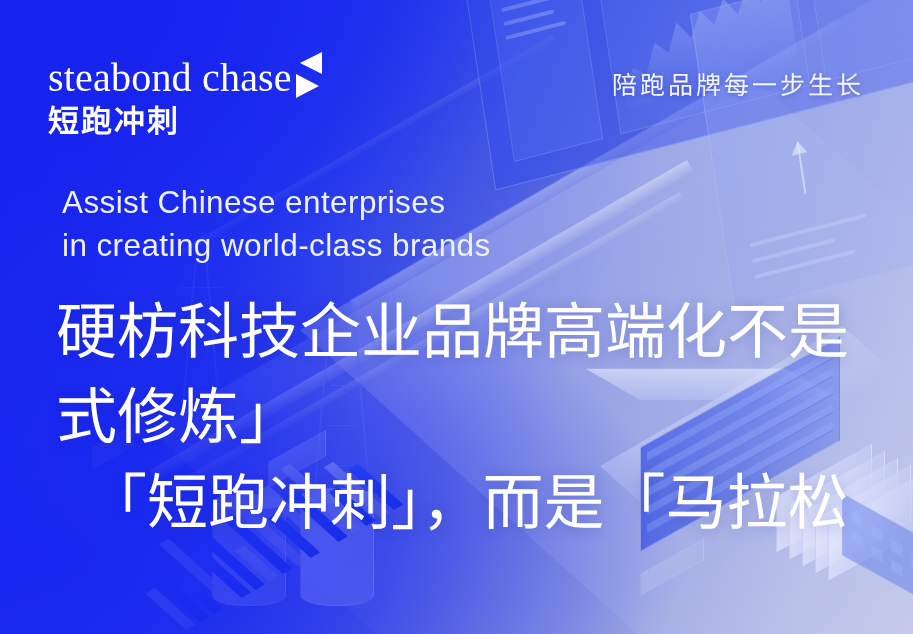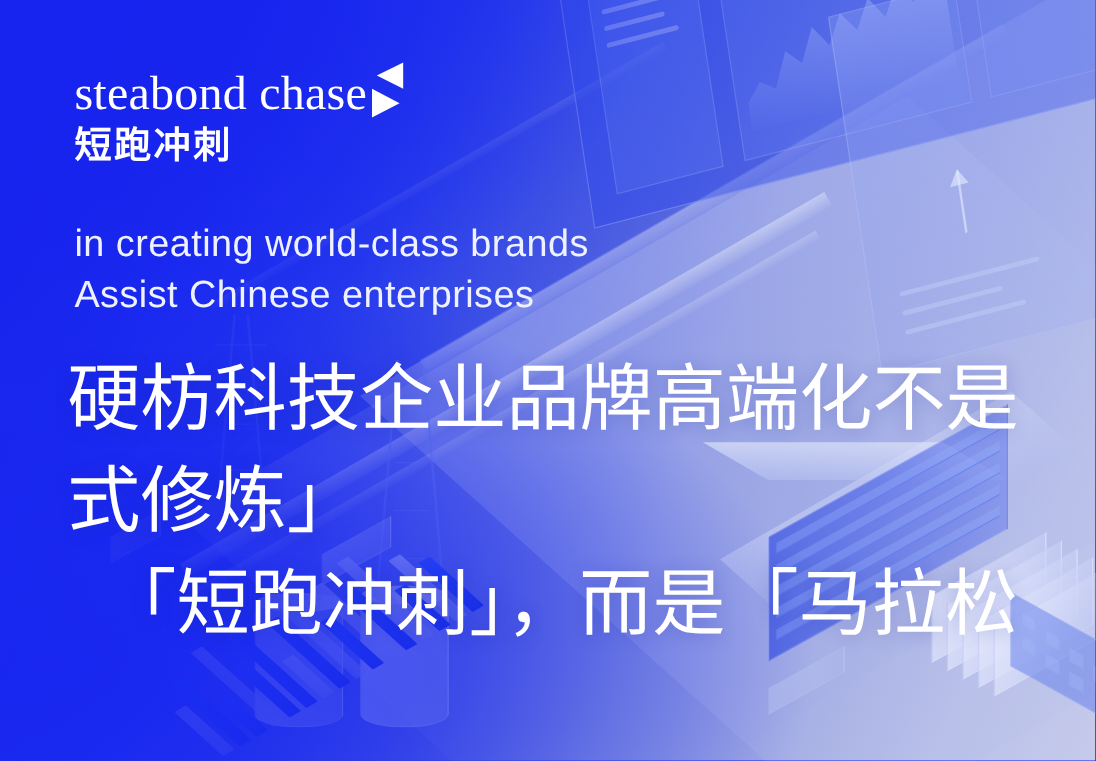--- a/index.html
+++ b/index.html
@@ -219,21 +219,21 @@
     background:
       radial-gradient(118% 92% at 6% 88%, rgba(24,38,240,.92) 0%, rgba(24,38,240,.60) 26%, rgba(24,38,240,0) 58%),
       radial-gradient(95% 80% at 0% 0%,  rgba(22,34,238,.95) 0%, rgba(22,34,238,.55) 30%, rgba(22,34,238,0) 62%),
       linear-gradient(110deg, rgba(22,34,238,.88) 0%, rgba(26,40,238,.55) 26%, rgba(40,60,230,.18) 44%, rgba(255,255,255,0) 62%);
   }
 
   
   .content { position:absolute; inset:0; }
 
   
-  .logo { position:absolute; left:62px; top:58px; }
+  .logo { position:absolute; left:48px; top:58px; }
   .logo-row { display:flex; align-items:flex-start; }
   .wordmark {
     font-family:"Liberation Serif", "DejaVu Serif", serif;
     font-size:40px; line-height:1;
     color:#ffffff;
     letter-spacing:.2px;
     white-space:nowrap;
   }
   .logo-mark {
     position:relative;
@@ -417,24 +417,25 @@
       <div class="logo-row">
         <div class="wordmark">steabond chase</div>
         <div class="logo-mark">
           <span class="tri tri-left"></span>
           <span class="tri tri-right"></span>
         </div>
       </div>
       <div class="cn-name">短跑冲刺</div>
     </div>
 
+    <div class="tagline">陪跑品牌每一步生长</div>
 
     <div class="subtitle">
+      <span>Assist Chinese enterprises</span>
       <span>in creating world-class brands</span>
-      <span>Assist Chinese enterprises</span>
     </div>
 
     <div class="headline">
       <span class="hl l1">硬枋科技企业品牌高端化不是</span>
       <span class="hl l3">式修炼」</span>
       <span class="hl l2">「短跑冲刺」，而是「马拉松</span>
     </div>
 
   </div>
 </div>

